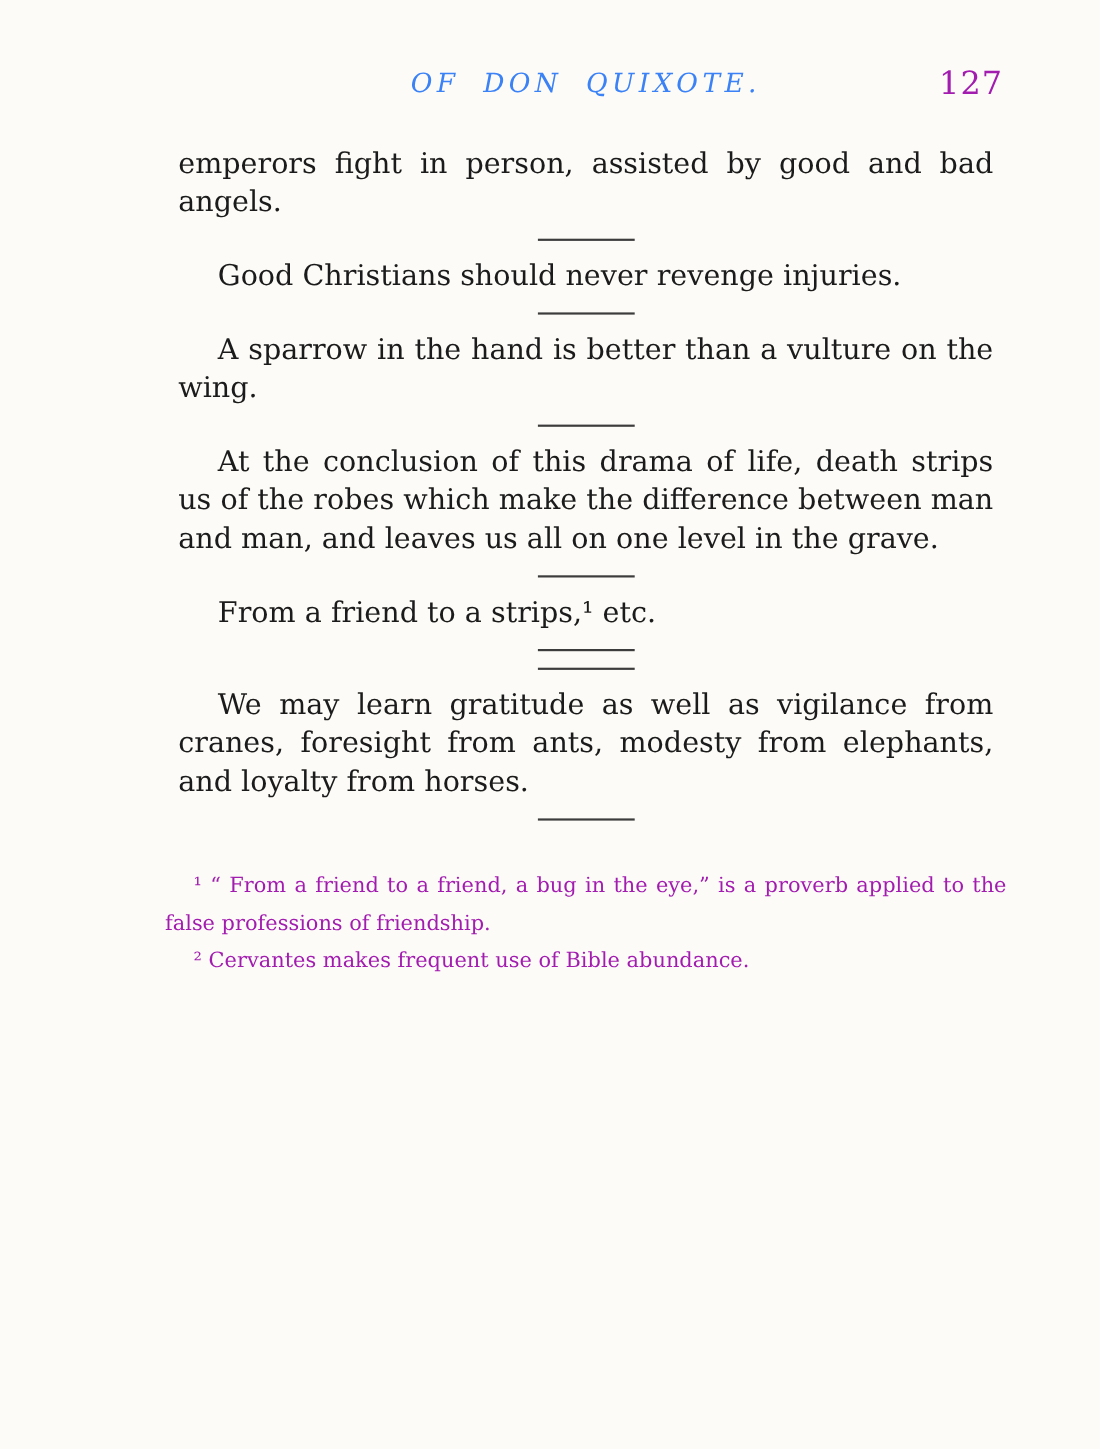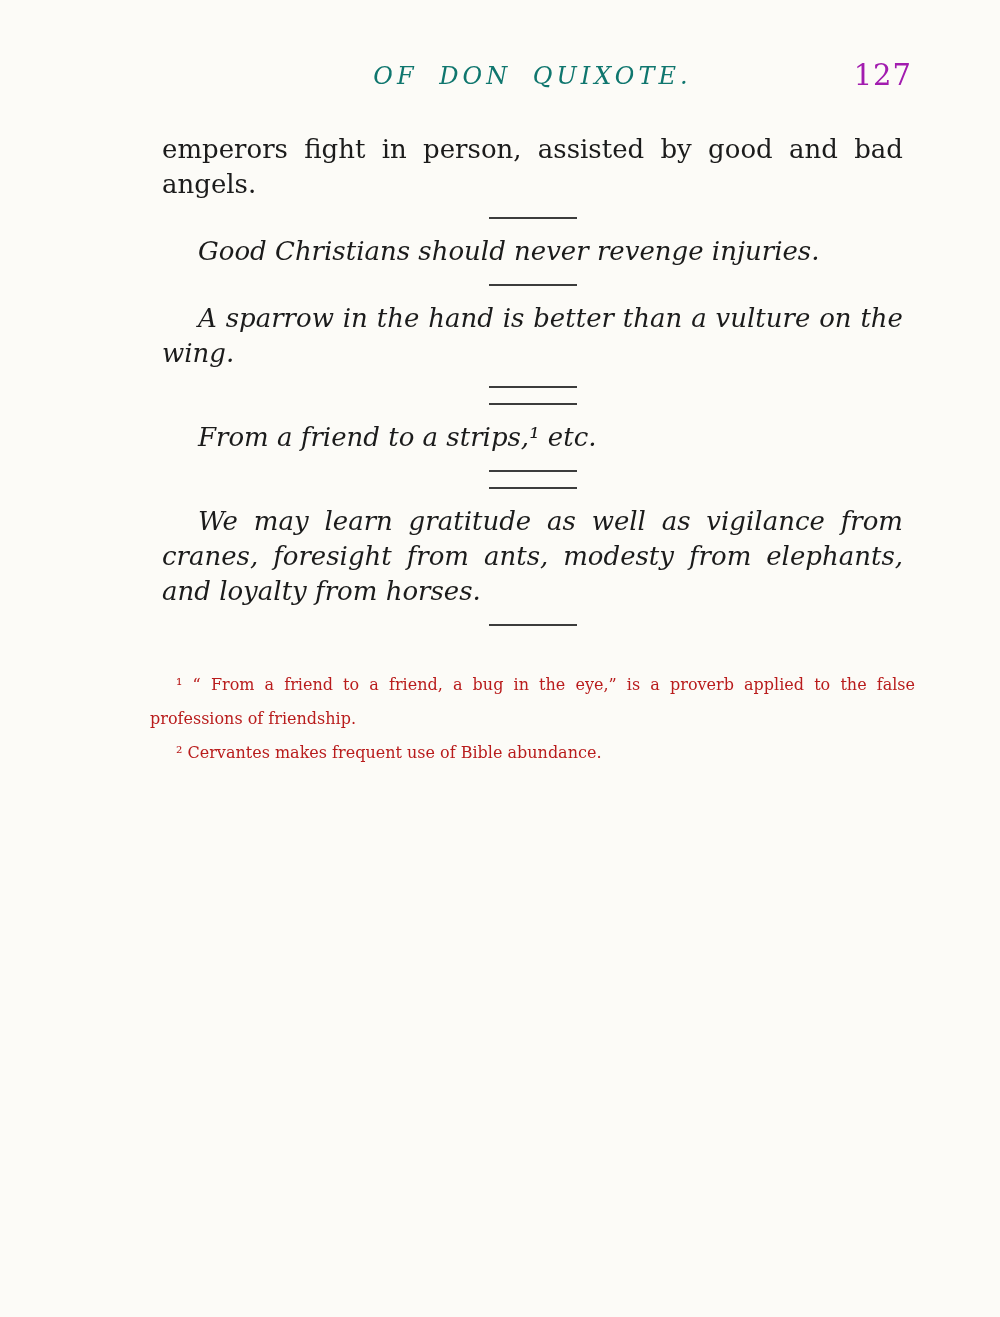--- a/index.html
+++ b/index.html
@@ -27,21 +27,21 @@
     .running-title {
       position: absolute;
       left: 150px;
       right: 85px;
       top: 62px;
       text-align: center;
       font-style: italic;
       font-size: 24px;
       letter-spacing: 4px;
       word-spacing: 10px;
-      color: #0f766e;
+      color: #3b82f6;
     }
     .page-number {
       position: absolute;
       right: 88px;
       top: 58px;
       font-size: 29px;
       letter-spacing: 1px;
       color: #a21caf;
     }
     .content {
@@ -49,34 +49,33 @@
       font-size: 26px;
       line-height: 35px;
       text-align: justify;
       color: #1b1b1b;
     }
     p.para {
       margin: 12px;
     }
     p.para.indent {
       text-indent: 36px;
-      font-style: italic;
     }
     .divider {
       width: 88px;
       height: 2px;
       background: #3c3c3c;
       margin: 15px auto 15px auto;
     }
     .footnotes {
       margin: 42px 85px 0 150px;
-      font-size: 16px;
+      font-size: 19px;
       line-height: 34px;
       text-align: justify;
-      color: #b91c1c;
+      color: #a21caf;
     }
     p.footnote {
       margin: 0;
       text-indent: 26px;
     }
   </style>
 </head>
 <body>
 
 <div class="page">
@@ -93,20 +92,21 @@
     <div class="divider"></div>
 
     <p class="para indent">Good Christians should never revenge injuries.</p>
 
     <div class="divider"></div>
 
     <p class="para indent">A sparrow in the hand is better than a vulture on the wing.</p>
 
     <div class="divider"></div>
 
+    <p class="para indent">At the conclusion of this drama of life, death strips us of the robes which make the difference between man and man, and leaves us all on one level in the grave.</p>
 
     <div class="divider"></div>
 
     <p class="para indent">From a friend to a strips,¹ etc.</p>
 
     <div class="divider"></div>
 
 
     <div class="divider"></div>
 

